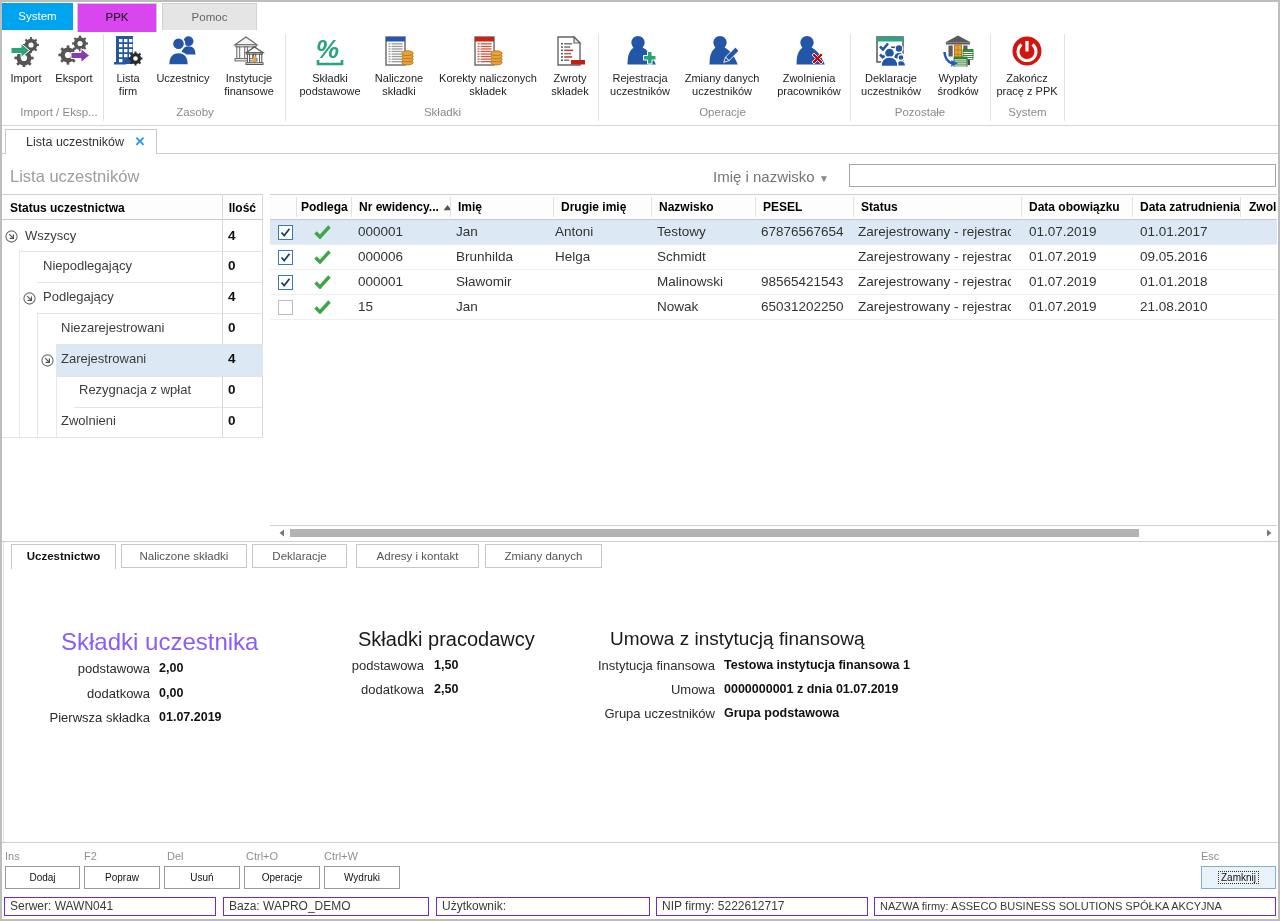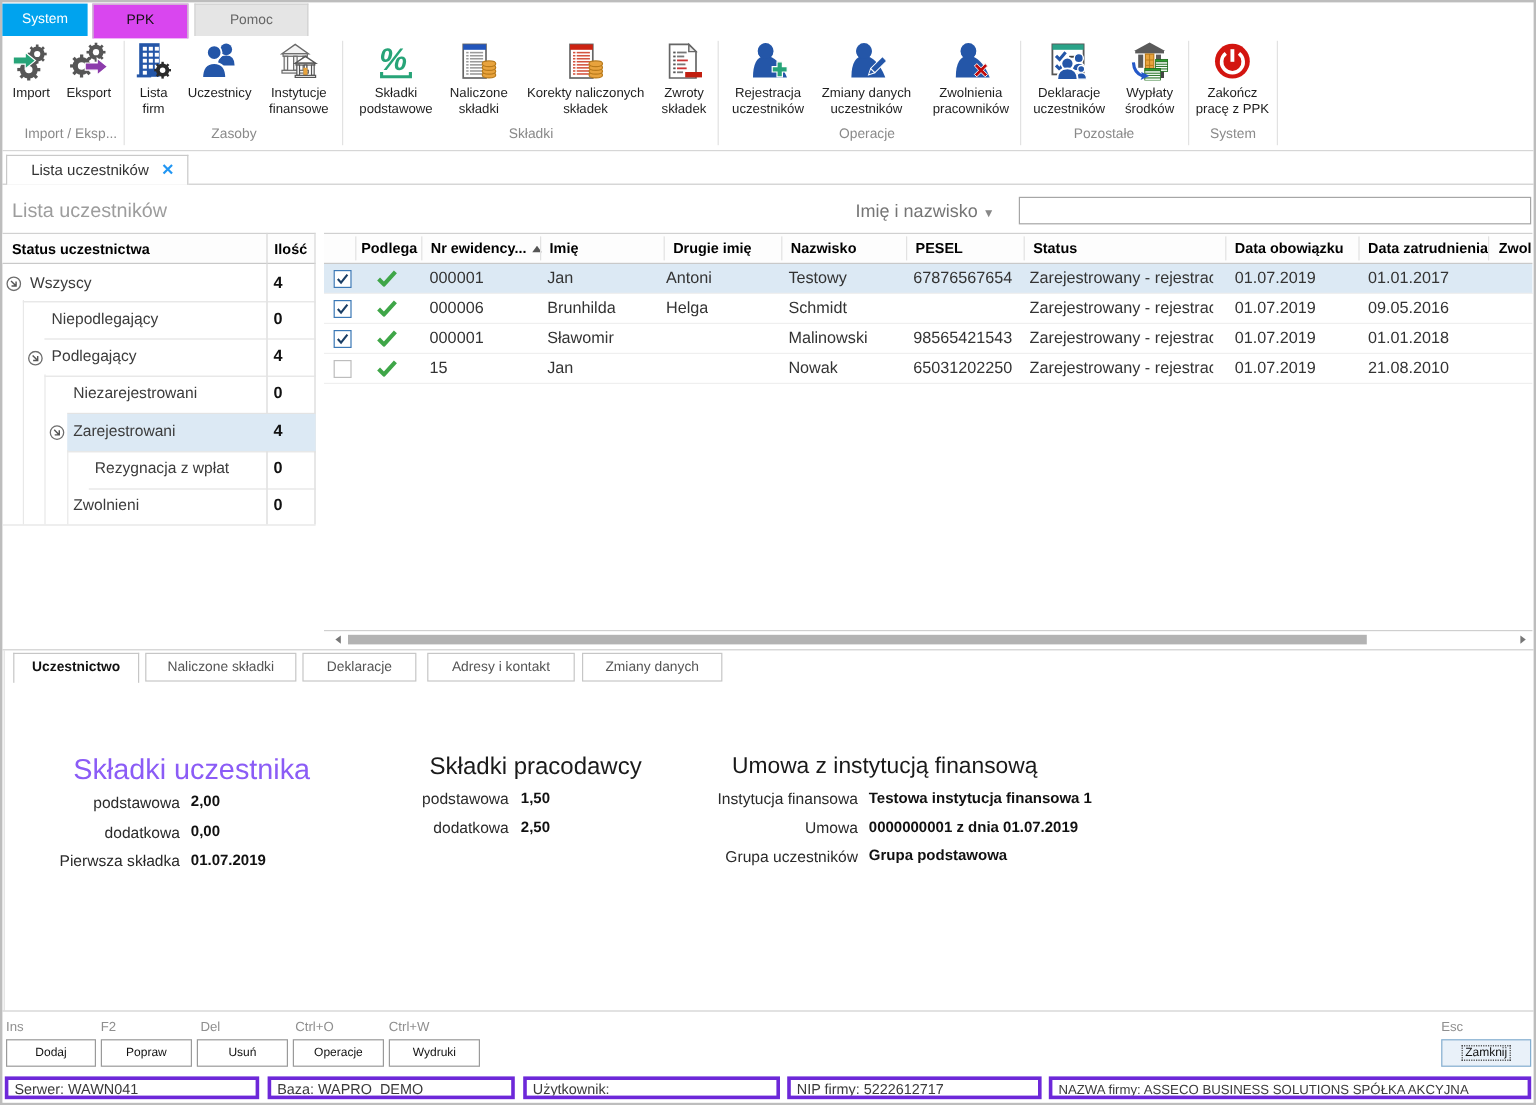--- a/index.html
+++ b/index.html
@@ -14,21 +14,21 @@
 .rgrp{position:absolute;top:106px;height:14px;font-size:11.5px;color:#8a8a8a;text-align:center;white-space:nowrap}
 .th{font-weight:bold;font-size:12px;color:#000;white-space:nowrap}
 .cell{position:absolute;font-size:13.5px;color:#333;white-space:nowrap;overflow:hidden}
 .trow{position:absolute;left:270px;width:1007px;height:25px}
 .tree-t{position:absolute;font-size:13px;color:#3c3c3c;white-space:nowrap}
 .tree-c{position:absolute;font-size:13.5px;font-weight:bold;color:#111}
 .hline{position:absolute;height:1px;background:#e0e0e0}
 .vline{position:absolute;width:1px;background:#e0e0e0}
 .btn{position:absolute;height:23px;background:#fff;border:1px solid #9a9a9a;font-size:10px;color:#111;text-align:center;line-height:21px}
 .sc{position:absolute;top:850px;font-size:11px;color:#8f8f8f}
-.sbox{position:absolute;top:897px;height:19px;border:3px solid #6d28d9;font-size:12px;color:#3a3a3a;line-height:17px;padding-left:5px;white-space:nowrap;overflow:hidden}
+.sbox{position:absolute;top:897px;height:19px;border:1px solid #6d28d9;font-size:12px;color:#3a3a3a;line-height:17px;padding-left:5px;white-space:nowrap;overflow:hidden}
 .dlbl{position:absolute;font-size:13px;color:#2b2b2b;text-align:right;white-space:nowrap}
 .dval{position:absolute;font-size:12.5px;font-weight:bold;color:#111;white-space:nowrap}
 .btab{position:absolute;top:544px;height:24px;background:#fff;border:1px solid #c6c6c6;font-size:11.5px;color:#555;text-align:center;line-height:22px}
 </style></head><body>
 <div class="win"></div>
 
 <div class="rtab" style="left:2px;width:71px;background:#00a3ee;color:#fff;">System</div>
 <div class="rtab" style="left:77px;width:80px;border:1px solid #cbcbcb;border-bottom:none;background:#d946ef;color:#111;height:29px">PPK</div>
 <div class="rtab" style="left:162px;width:95px;border:1px solid #d2d2d2;border-bottom:none;background:#e5e5e5;color:#666;">Pomoc</div>
 <div class="rbtn" style="left:-14px;width:80px">

